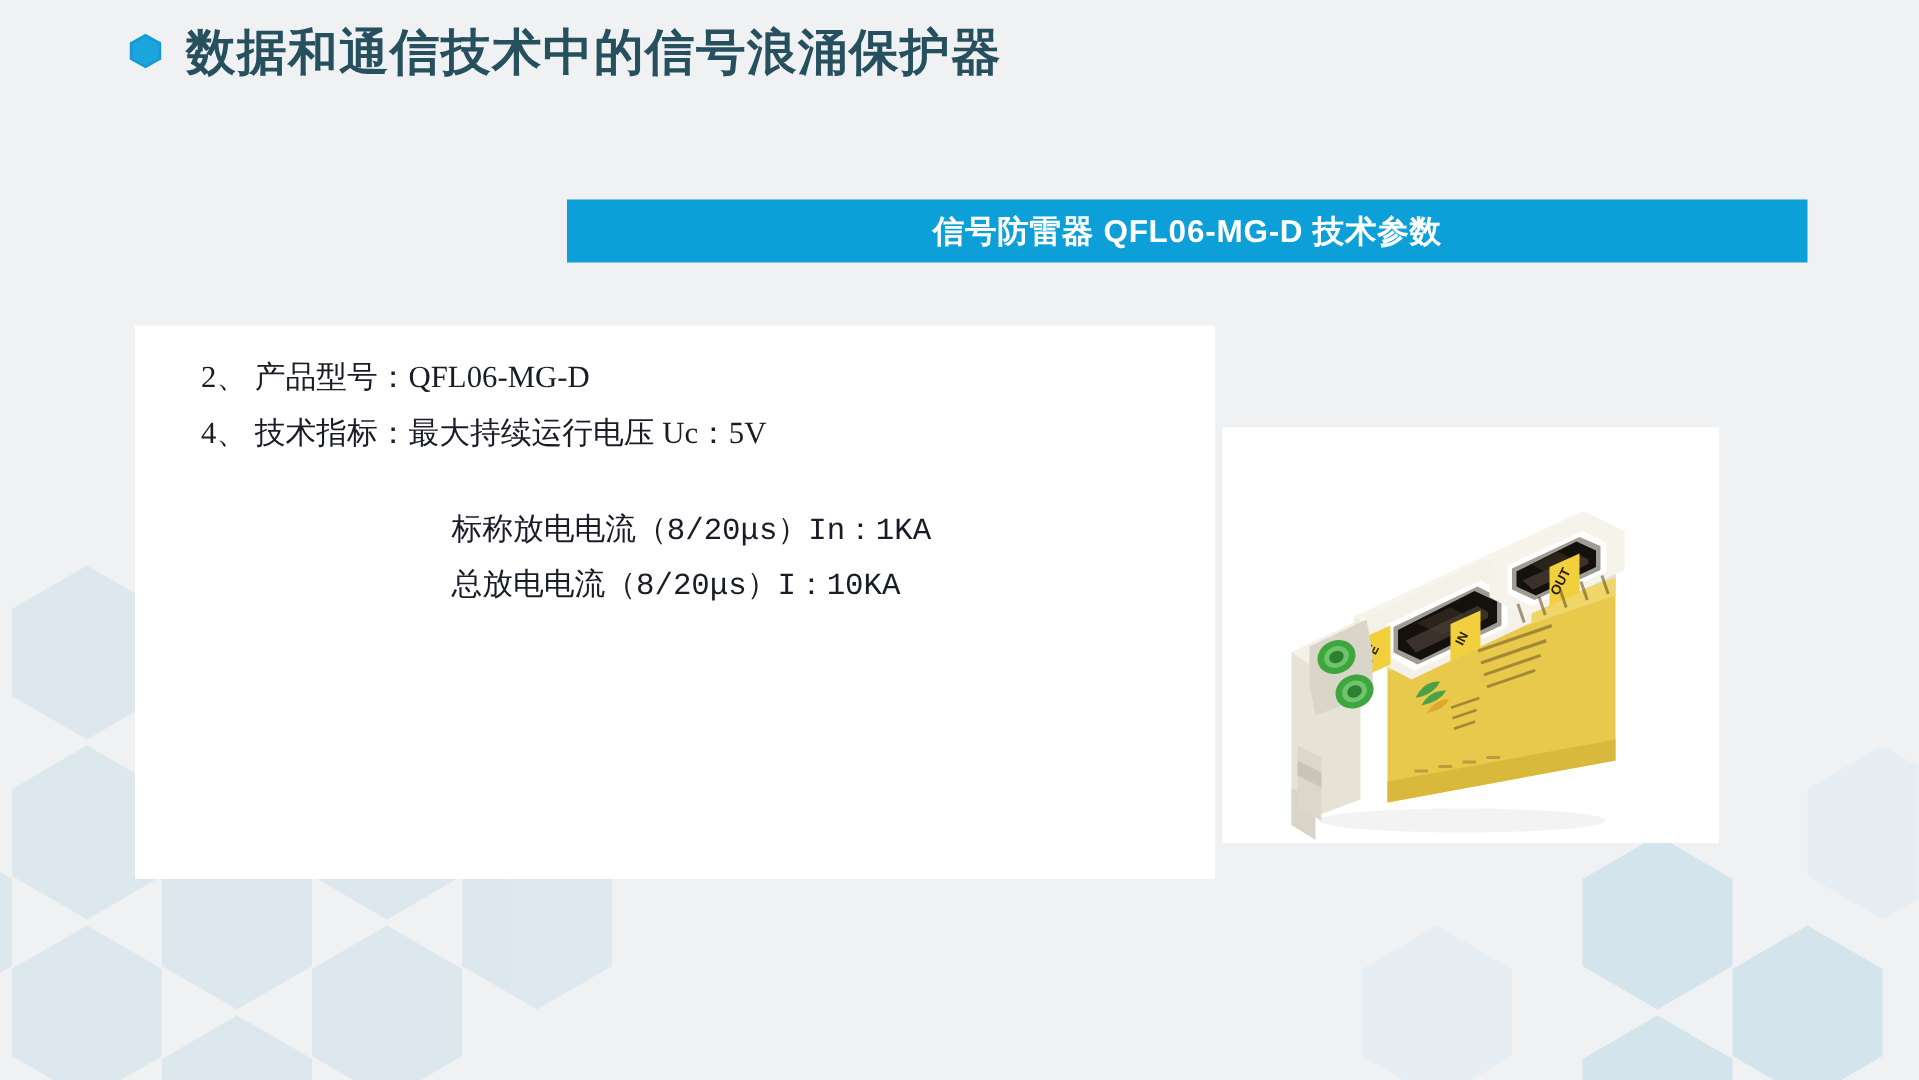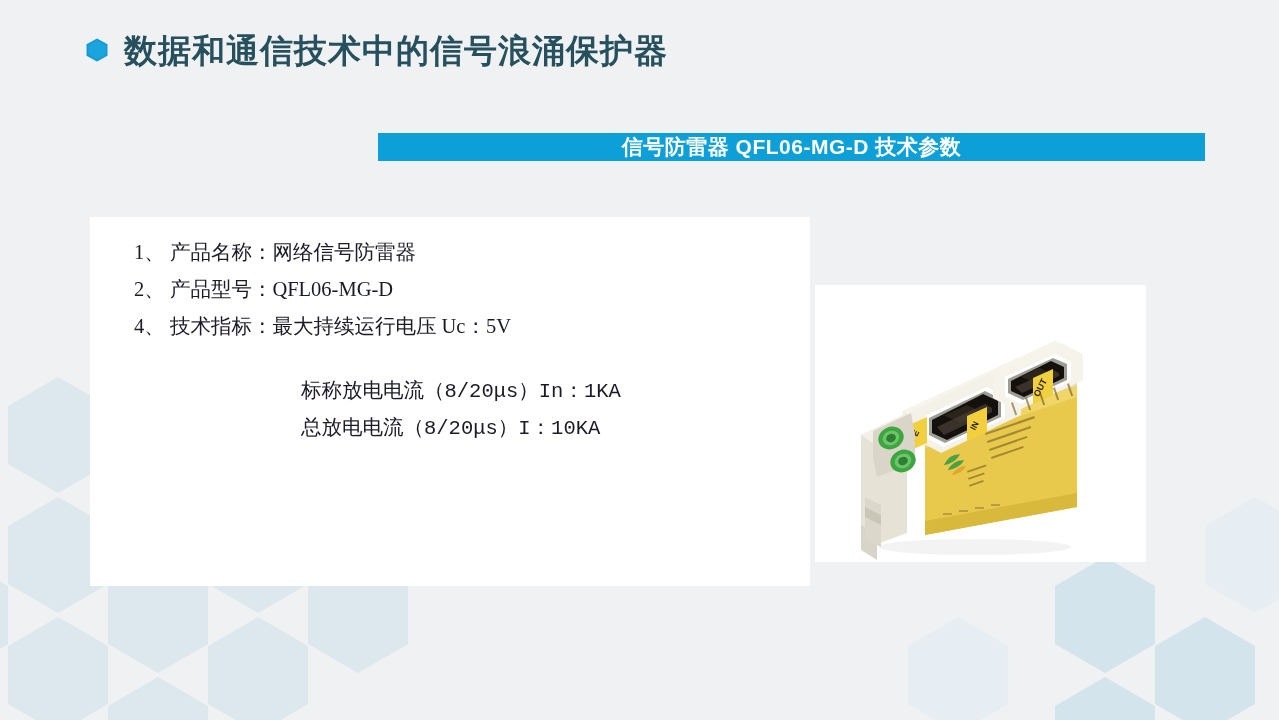--- a/index.html
+++ b/index.html
@@ -21,21 +21,21 @@
     left: 0; top: 0;
     width: 1279px; height: 720px;
     z-index: 0;
     pointer-events: none;
   }
 
   
   #title-row {
     position: absolute;
     left: 86px;
-    top: 22px;
+    top: 6px;
     height: 56px;
     display: flex;
     align-items: center;
     z-index: 3;
   }
   #title-bullet {
     width: 22px;
     height: 24px;
     margin-right: 16px;
     flex: none;
@@ -48,21 +48,21 @@
     white-space: nowrap;
     line-height: 1;
   }
 
   
   #param-banner {
     position: absolute;
     left: 378px;
     top: 133px;
     width: 827px;
-    height: 28px;
+    height: 42px;
     background: #0d9fd8;
     display: flex;
     align-items: center;
     justify-content: center;
     z-index: 3;
   }
   #param-banner-text {
     color: #ffffff;
     font-size: 21px;
     font-weight: bold;
@@ -156,21 +156,20 @@
   </svg>
   <span id="title-text">数据和通信技术中的信号浪涌保护器</span>
 </div>
 
 <div id="param-banner">
   <span id="param-banner-text">信号防雷器 QFL06-MG-D 技术参数</span>
 </div>
 
 <div id="spec-panel">
   <div class="spec-list">
-    <div class="spec-line">1、 产品名称：网络信号防雷器</div>
     <div class="spec-line">2、 产品型号：QFL06-MG-D</div>
     <div class="spec-line">4、 技术指标：最大持续运行电压 Uc：5V</div>
     <div class="spec-gap"></div>
     <div class="spec-line indented">标称放电电流（8/20μs）In：1KA</div>
     <div class="spec-line indented">总放电电流（8/20μs）I：10KA</div>
   </div>
 </div>
 
 <div id="product-photo-panel">
   <svg id="product-photo-svg" viewBox="0 0 331 277">

